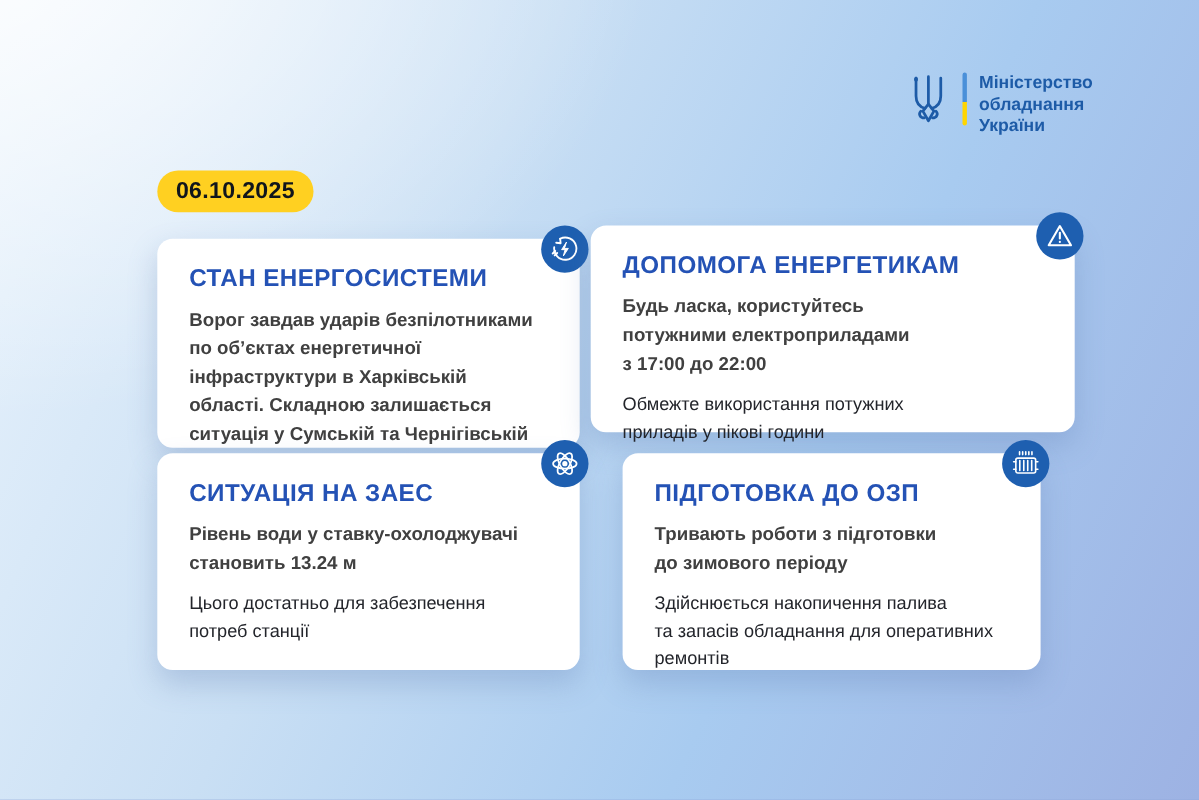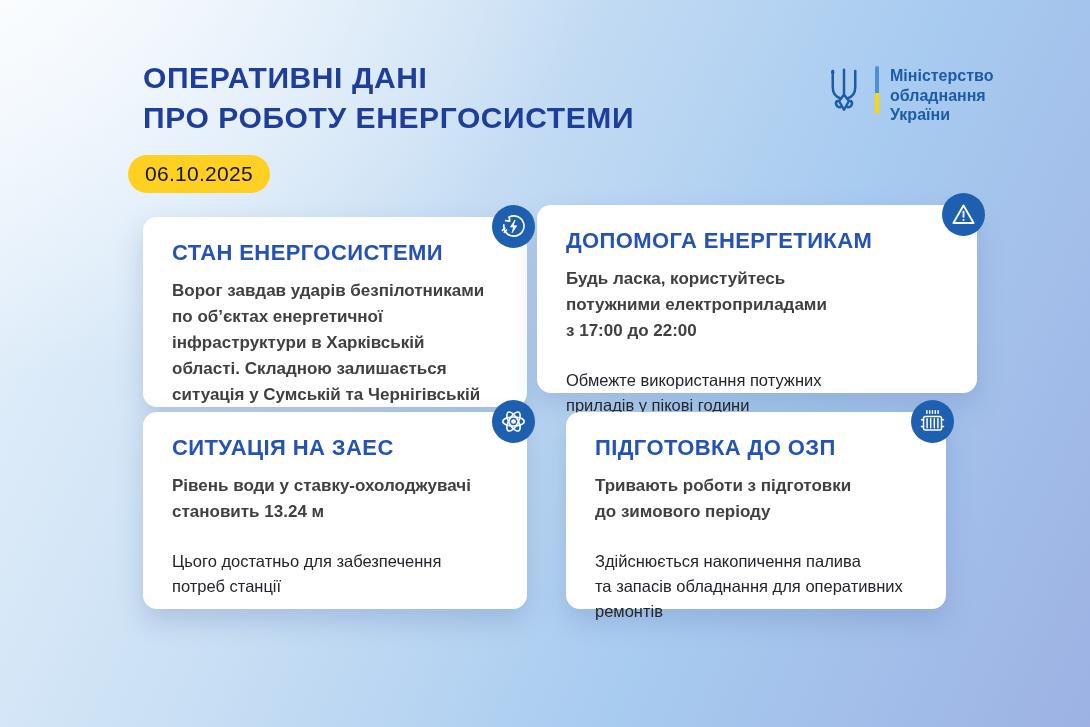--- a/index.html
+++ b/index.html
@@ -31,25 +31,25 @@
   .logo .trident { width:40px; height:50px; }
   .logo .divider {
     width:4px; height:48px; border-radius:2px;
     background:linear-gradient(to bottom, #4a90d9 0%, #4a90d9 56%, #ffd500 56%, #ffd500 100%);
   }
   .logo .logo-text {
     color:#1d5ba7; font-size:16px; font-weight:700; line-height:19.5px;
   }
 
   .date-badge {
-    position:absolute; left:128px; top:155px;
+    position:absolute; left:143px; top:155px;
     width:142px; height:38px; border-radius:19px;
     background:#ffd021;
     display:flex; align-items:center; justify-content:center;
-    color:#10151c; font-size:21px; font-weight:400; letter-spacing:0.3px;
+    color:#10151c; font-size:21px; font-weight:700; letter-spacing:0.3px;
   }
 
   
   .card {
     position:absolute;
     background:#ffffff;
     border-radius:14px;
     box-shadow:0 12px 26px rgba(96,126,178,0.30);
     padding:23px 22px 0 29px;
   }
@@ -62,40 +62,36 @@
     color:#2452b5; font-size:22px; font-weight:800;
     letter-spacing:0.4px; line-height:26px; margin-bottom:12px;
     text-transform:uppercase;
   }
   .card-body-bold {
     color:#404040; font-size:17px; font-weight:700;
     line-height:26px; white-space:pre-line;
   }
   .card-body-regular {
     color:#23252b; font-size:16.5px; font-weight:400;
-    line-height:25px; white-space:pre-line; margin-top:24px;
+    line-height:25px; white-space:pre-line; margin-top:12px;
   }
 
   .card-icon {
     position:absolute; top:-12px; right:-8px;
     width:43px; height:43px; border-radius:50%;
     background:#1e5fb0;
     display:flex; align-items:center; justify-content:center;
   }
   .card-icon svg { width:27px; height:27px; }
 </style>
 </head>
 <body>
 
 <div class="canvas">
 
-  <div class="page-title">
-    <div>ОПЕРАТИВНІ ДАНІ</div>
-    <div>ПРО РОБОТУ ЕНЕРГОСИСТЕМИ</div>
-  </div>
 
   <div class="logo">
     <svg class="trident" viewBox="0 0 60 80" fill="none" stroke="#1d5ba7" stroke-width="4" stroke-linecap="round" stroke-linejoin="round">
       <path d="M30 6 V46"></path>
       <path d="M12 8 V34 C12 44 18 50 25 52"></path>
       <path d="M48 8 V34 C48 44 42 50 35 52"></path>
       <path d="M12 8 C15 12 9 12 12 8 Z"></path>
       <path d="M30 46 L22 56 L30 70 L38 56 Z"></path>
       <path d="M19 56 C15 60 18 66 24 66"></path>
       <path d="M41 56 C45 60 42 66 36 66"></path>

